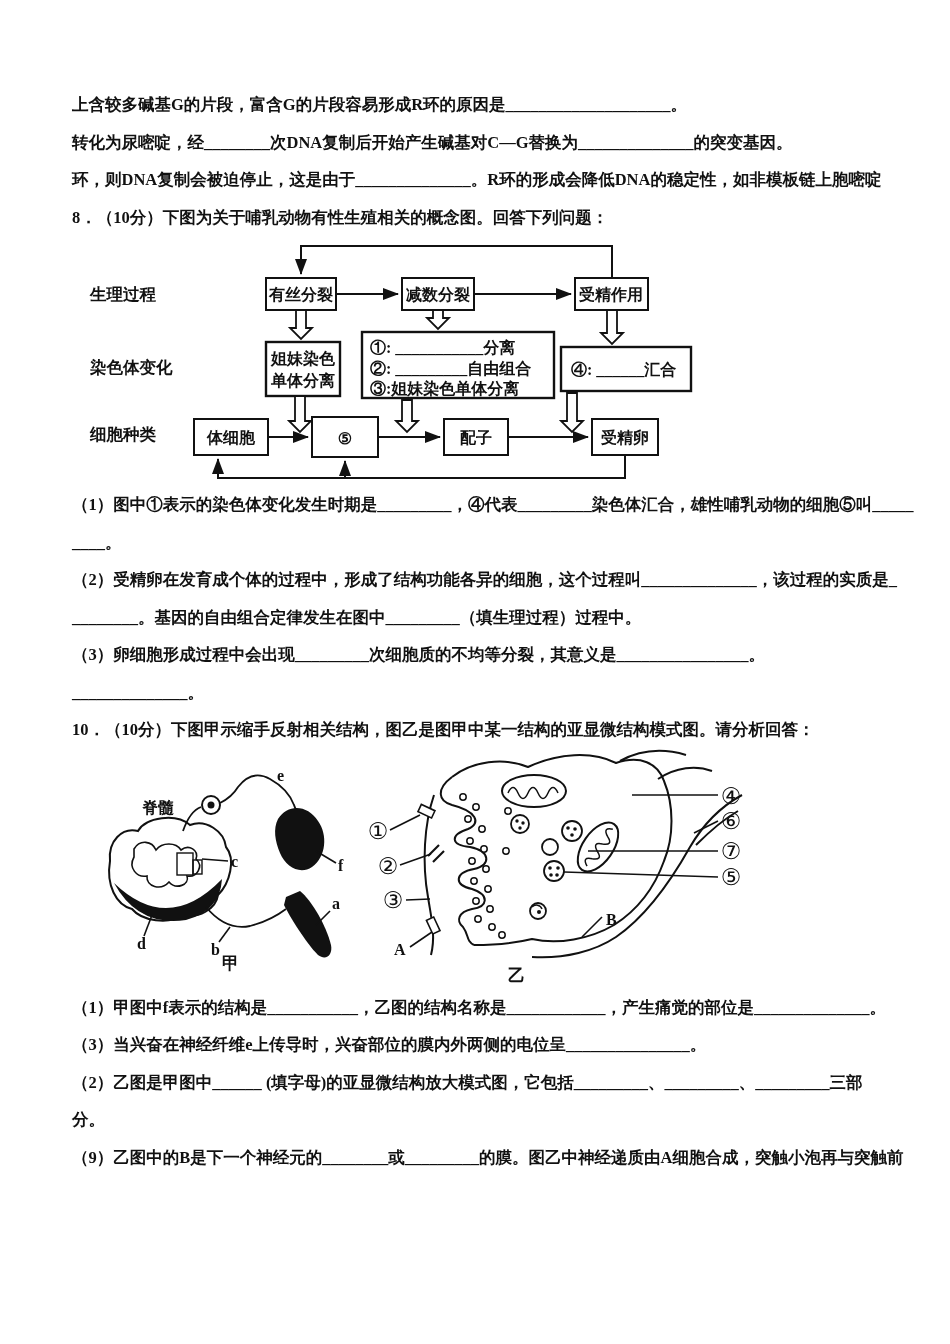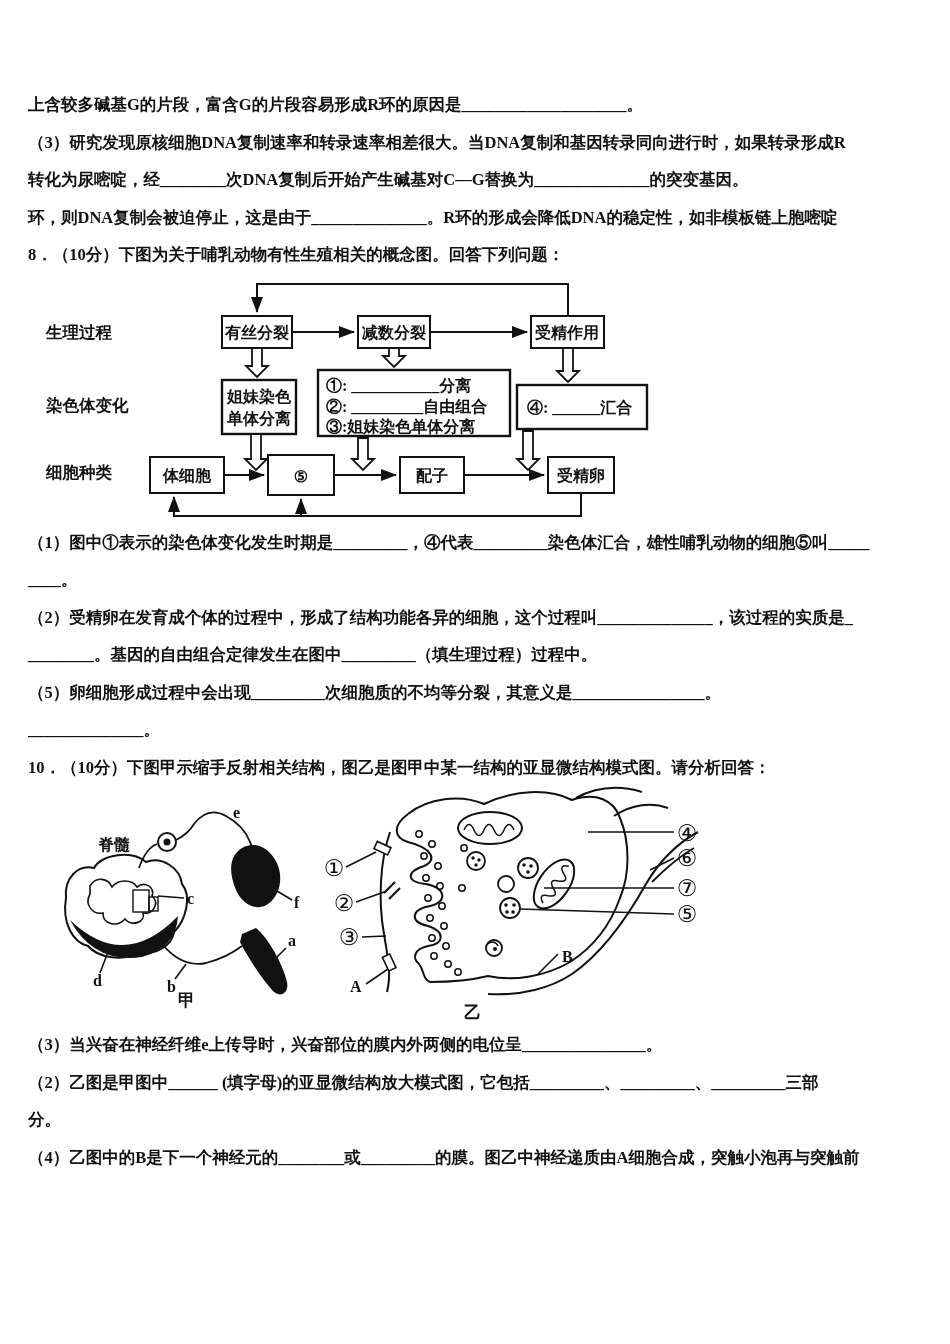--- a/index.html
+++ b/index.html
@@ -4,21 +4,21 @@
 <style>
   * { box-sizing: border-box; }
   html,body { margin:0; padding:0; }
   body {
     width: 950px; height: 1344px;
     background: #ffffff;
     color: #111;
     font-family: "Liberation Serif", "DejaVu Serif", serif;
     font-weight: bold;
   }
-  .page { padding: 86px 20px 0 28px; }
+  .page { padding: 86px 20px 0 28px; margin-left: 44px; }
   .line {
     height: 37.5px; line-height: 37.5px;
     font-size: 16.5px; letter-spacing: 0px;
     white-space: nowrap;
   }
   .flow-wrap { position: relative; width: 880px; height: 250px; }
   .fig-wrap  { position: relative; width: 710px; height: 240px; margin-left: 8px; }
   svg { display:block; }
   svg text { font-family: "Liberation Serif", "DejaVu Serif", serif; fill:#111; }
   .boxtext { font-size: 16px; font-weight: bold; }
@@ -26,21 +26,20 @@
   .figlab  { font-size: 16px; font-weight: bold; }
   .circnum { font-size: 23px; font-weight: normal; }
   .caption { font-size: 17px; font-weight: bold; }
 </style>
 </head>
 <body>
 
 <div class="page">
 
   <div class="line">上含较多碱基G的片段，富含G的片段容易形成R环的原因是____________________。</div>
-  <div class="line">（3）研究发现原核细胞DNA复制速率和转录速率相差很大。当DNA复制和基因转录同向进行时，如果转录形成R</div>
   <div class="line">转化为尿嘧啶，经________次DNA复制后开始产生碱基对C—G替换为______________的突变基因。</div>
   <div class="line">环，则DNA复制会被迫停止，这是由于______________。R环的形成会降低DNA的稳定性，如非模板链上胞嘧啶</div>
 
   <div class="line">8．（10分）下图为关于哺乳动物有性生殖相关的概念图。回答下列问题：</div>
 
   <div class="flow-wrap">
     <svg width="880" height="250" viewBox="0 0 880 250">
       <defs>
         <marker id="arr" markerWidth="9" markerHeight="8" refX="7.5" refY="3" orient="auto">
           <path d="M0,0 L8,3 L0,6 Z" fill="#111"></path>
@@ -118,21 +117,21 @@
 
       <polyline points="553,219 553,242 146,242 146,223" fill="none" stroke="#111" stroke-width="2" marker-end="url(#arr)"></polyline>
       <polyline points="273,242 273,225" fill="none" stroke="#111" stroke-width="2" marker-end="url(#arr)"></polyline>
     </svg>
   </div>
 
   <div class="line">（1）图中①表示的染色体变化发生时期是_________，④代表_________染色体汇合，雄性哺乳动物的细胞⑤叫_____</div>
   <div class="line">____。</div>
   <div class="line">（2）受精卵在发育成个体的过程中，形成了结构功能各异的细胞，这个过程叫______________，该过程的实质是_</div>
   <div class="line">________。基因的自由组合定律发生在图中_________（填生理过程）过程中。</div>
-  <div class="line">（5）卵细胞形成过程中会出现_________次细胞质的不均等分裂，其意义是________________。</div>
+  <div class="line">（3）卵细胞形成过程中会出现_________次细胞质的不均等分裂，其意义是________________。</div>
   <div class="line">______________。</div>
 
   <div class="line">10．（10分）下图甲示缩手反射相关结构，图乙是图甲中某一结构的亚显微结构模式图。请分析回答：</div>
 
   <div class="fig-wrap">
     <svg width="710" height="240" viewBox="0 0 710 240">
 
       <g>
         <text class="figlab" x="62" y="64">脊髓</text>
 
@@ -261,18 +260,19 @@
         <line x1="638" y1="128" x2="484" y2="123" stroke="#111" stroke-width="1.6"></line>
 
         <text class="figlab" x="526" y="176">B</text>
         <line x1="522" y1="168" x2="502" y2="188" stroke="#111" stroke-width="1.6"></line>
 
         <text class="caption" x="428" y="232">乙</text>
       </g>
     </svg>
   </div>
 
+  <div class="line">（1）甲图中f表示的结构是___________，乙图的结构名称是____________，产生痛觉的部位是______________。</div>
   <div class="line">（3）当兴奋在神经纤维e上传导时，兴奋部位的膜内外两侧的电位呈_______________。</div>
   <div class="line">（2）乙图是甲图中______ (填字母)的亚显微结构放大模式图，它包括_________、_________、_________三部</div>
   <div class="line">分。</div>
-  <div class="line">（4）乙图中的B是下一个神经元的________或_________的膜。图乙中神经递质由A细胞合成，突触小泡再与突触前</div>
+  <div class="line">（9）乙图中的B是下一个神经元的________或_________的膜。图乙中神经递质由A细胞合成，突触小泡再与突触前</div>
 
 </div>
 
 </body></html>

